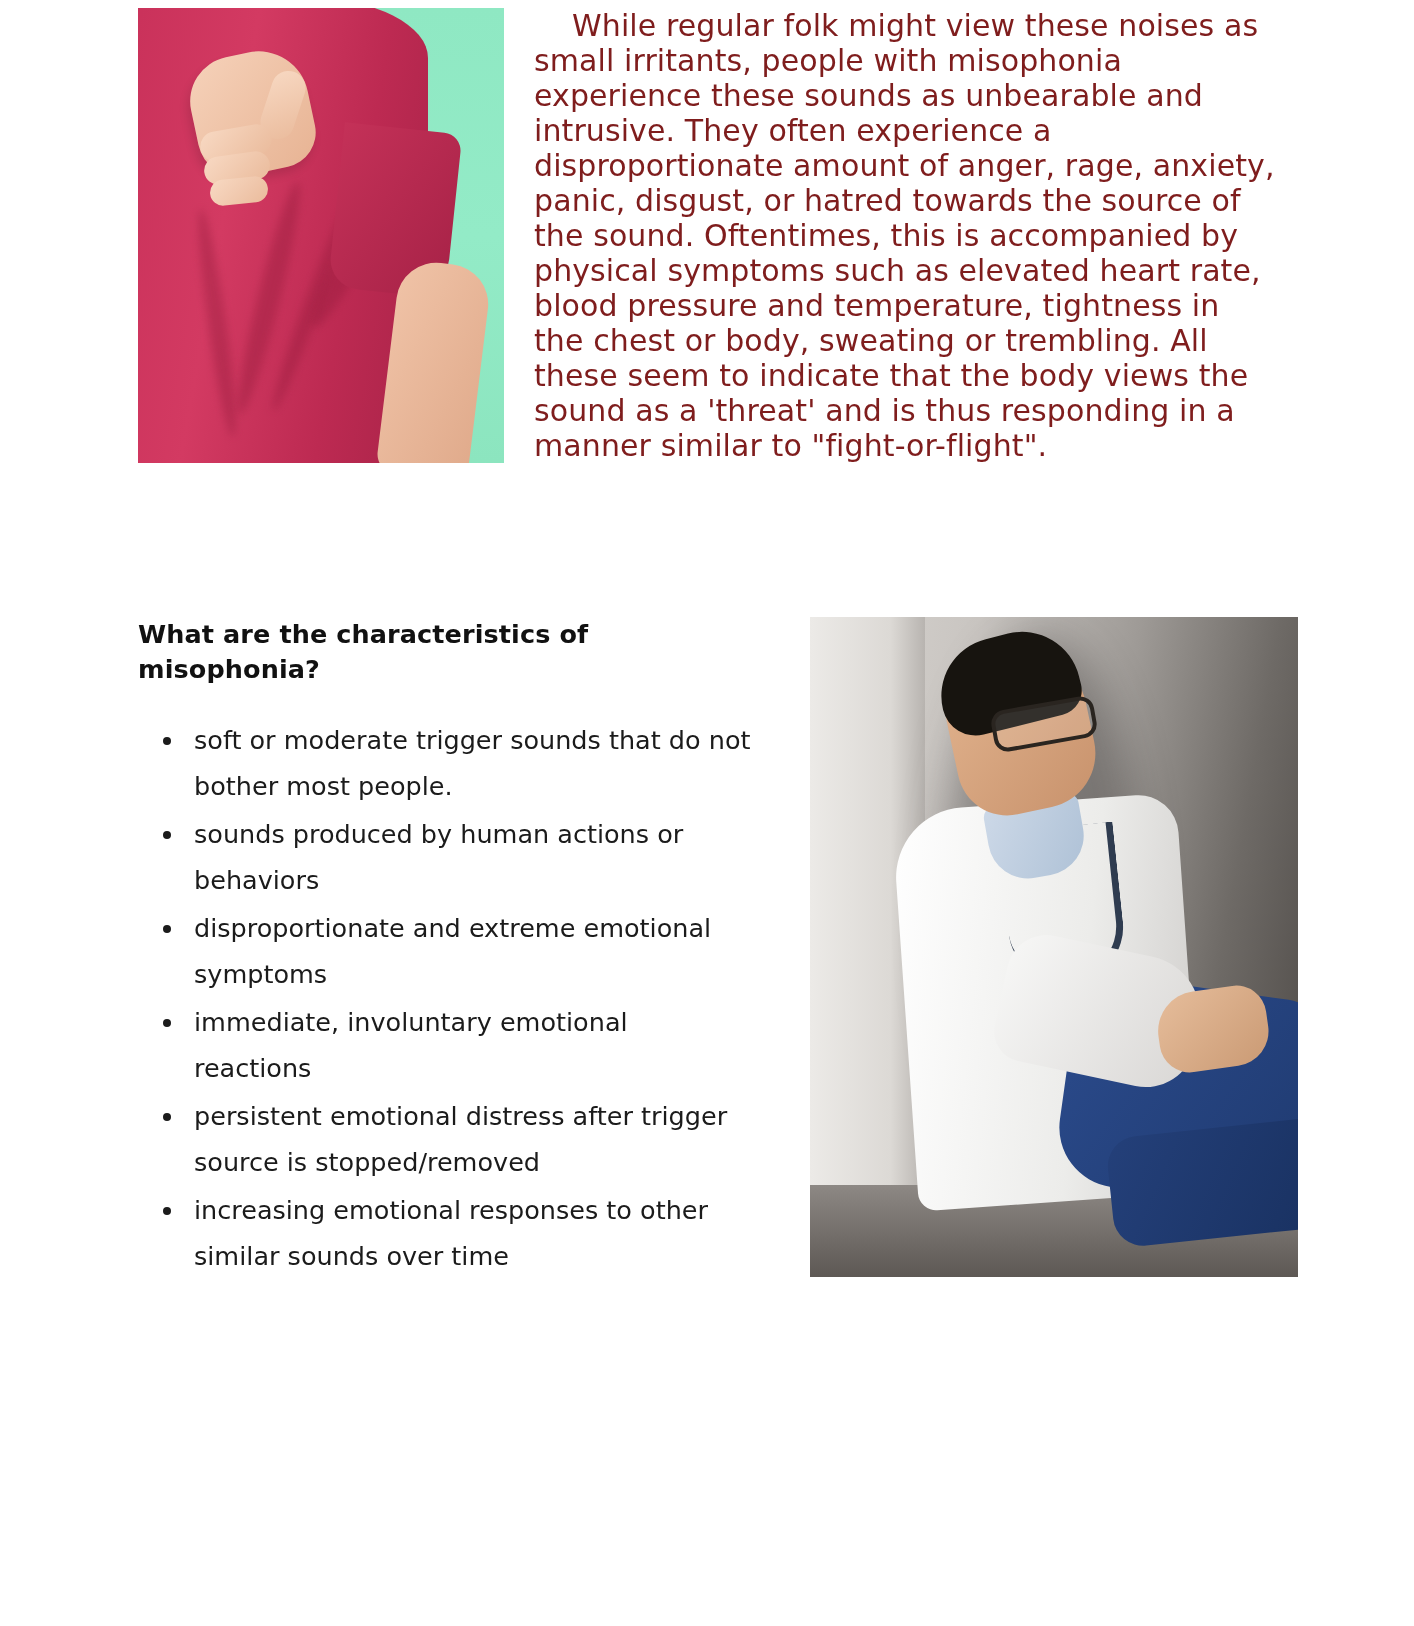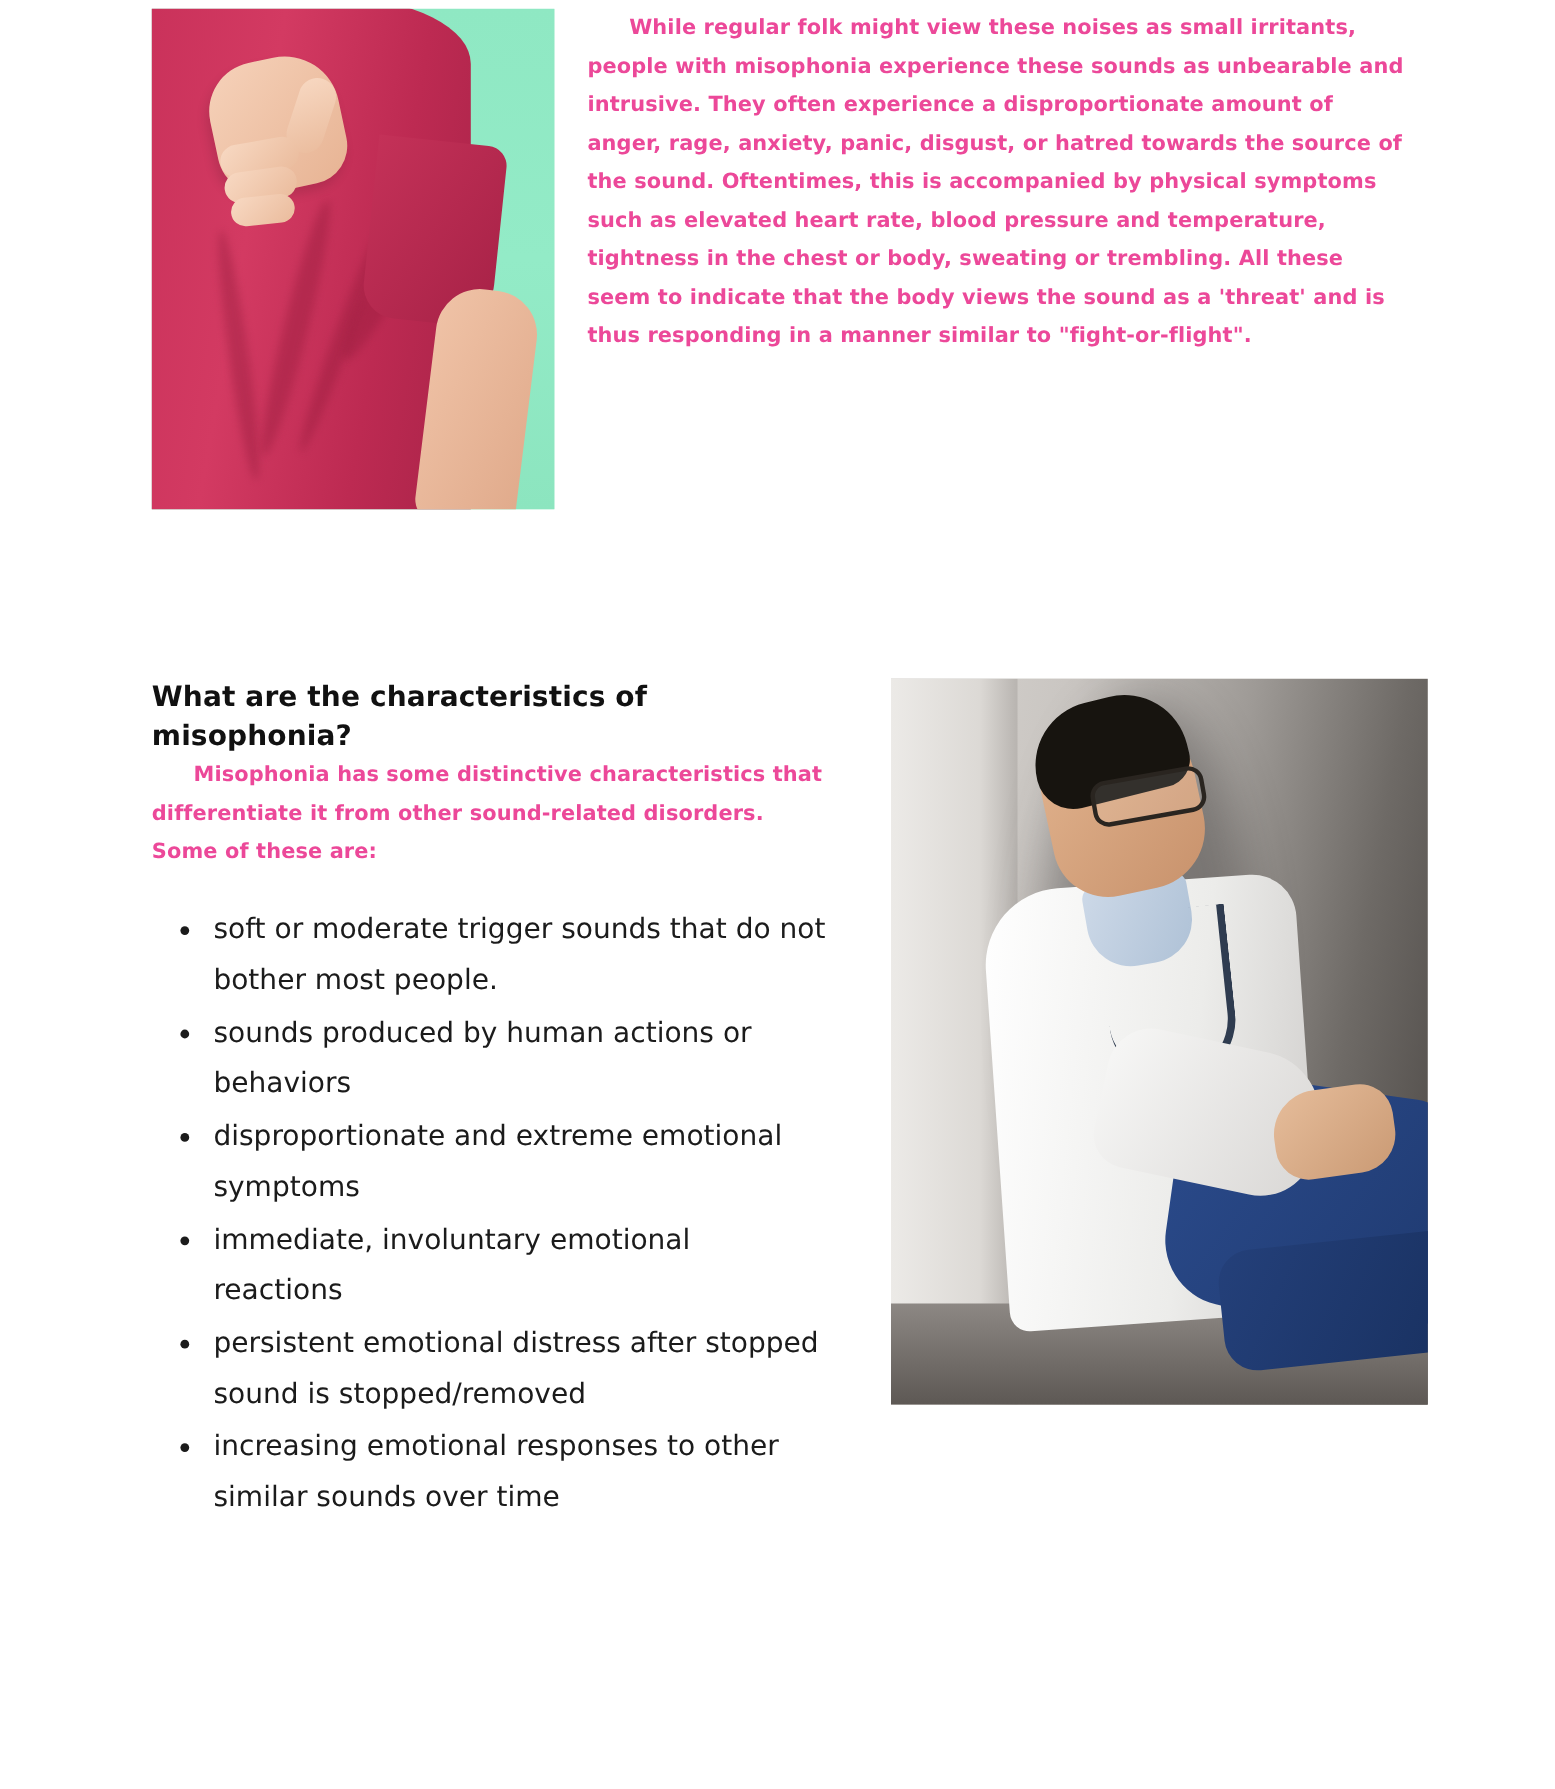--- a/index.html
+++ b/index.html
@@ -15,25 +15,24 @@
   }
   .page {
     width: 1414px;
     min-height: 1626px;
     position: relative;
     box-sizing: border-box;
     padding: 0 138px 0 138px;
   }
   p {
     margin: 0;
-    font-size: 19px;
+    font-size: 30px;
     line-height: 35px;
-    color: #ec4899;
+    color: #7f1d1d;
     letter-spacing: 0.1px;
-    font-weight: bold;
   }
   .indent {
     text-indent: 38px;
   }
 
   
   .sec-one {
     display: flex;
     align-items: flex-start;
     gap: 0px;
@@ -274,27 +273,26 @@
 
 
   <div class="gap-b"></div>
 
 
   <div class="gap-c"></div>
 
   <div class="sec-two">
     <div class="sec-two-text">
       <h2>What are the characteristics of misophonia?</h2>
-      <p class="indent">Misophonia has some distinctive characteristics that differentiate it from other sound-related disorders. Some of these are:</p>
       <ul>
         <li>soft or moderate trigger sounds that do not bother most people.</li>
         <li>sounds produced by human actions or behaviors</li>
         <li>disproportionate and extreme emotional symptoms</li>
         <li>immediate, involuntary emotional reactions</li>
-        <li>persistent emotional distress after stopped sound is stopped/removed</li>
+        <li>persistent emotional distress after trigger source is stopped/removed</li>
         <li>increasing emotional responses to other similar sounds over time</li>
       </ul>
     </div>
     <div class="img-doctor">
       <div class="wall"></div>
       <div class="pillar"></div>
       <div class="shadow"></div>
       <div class="floor"></div>
       <div class="coat"></div>
       <div class="collar"></div>

